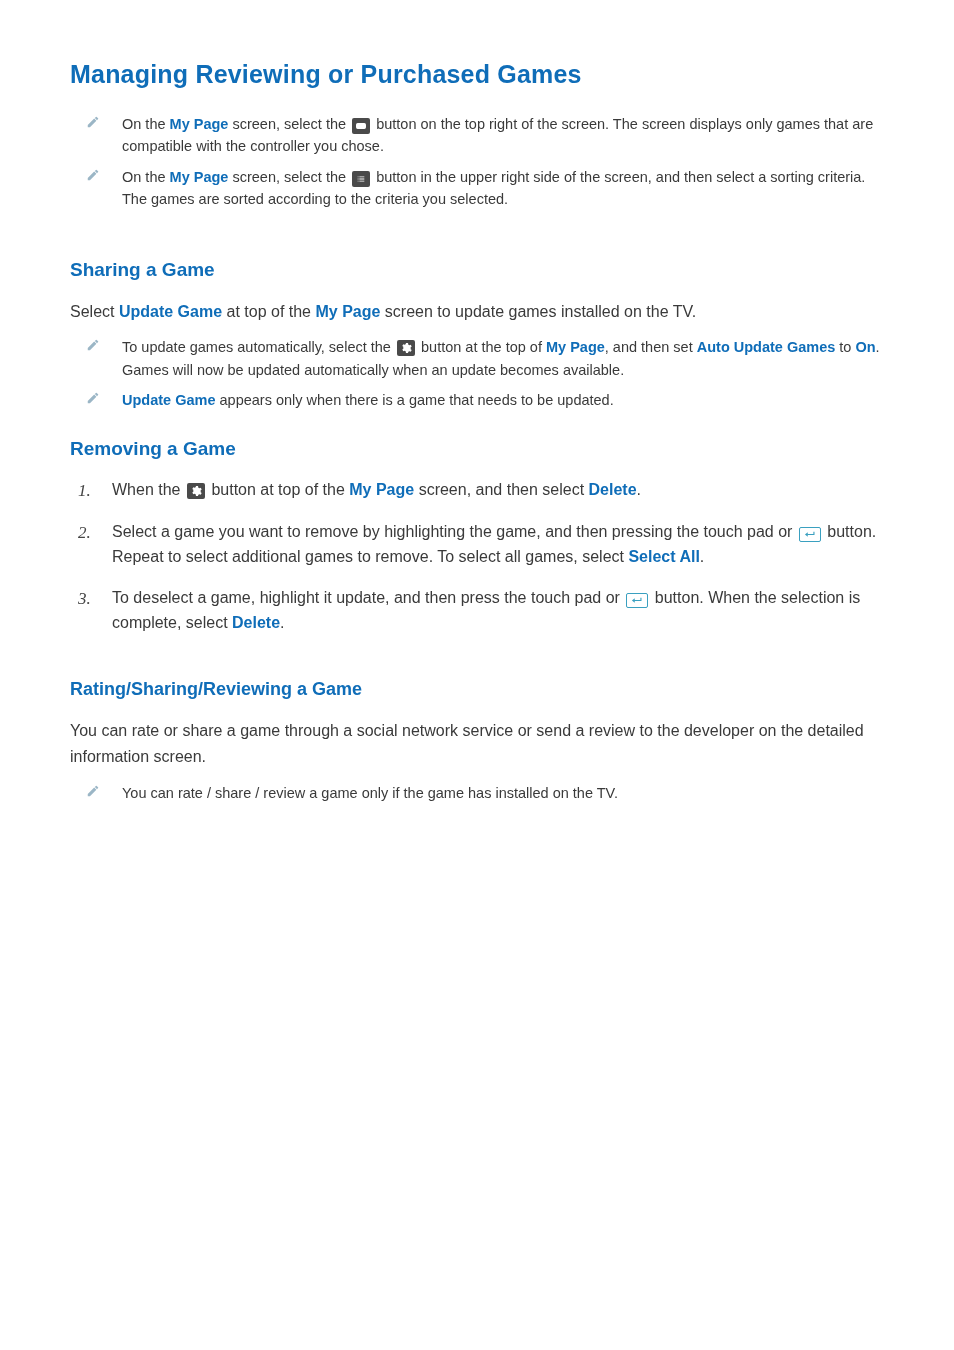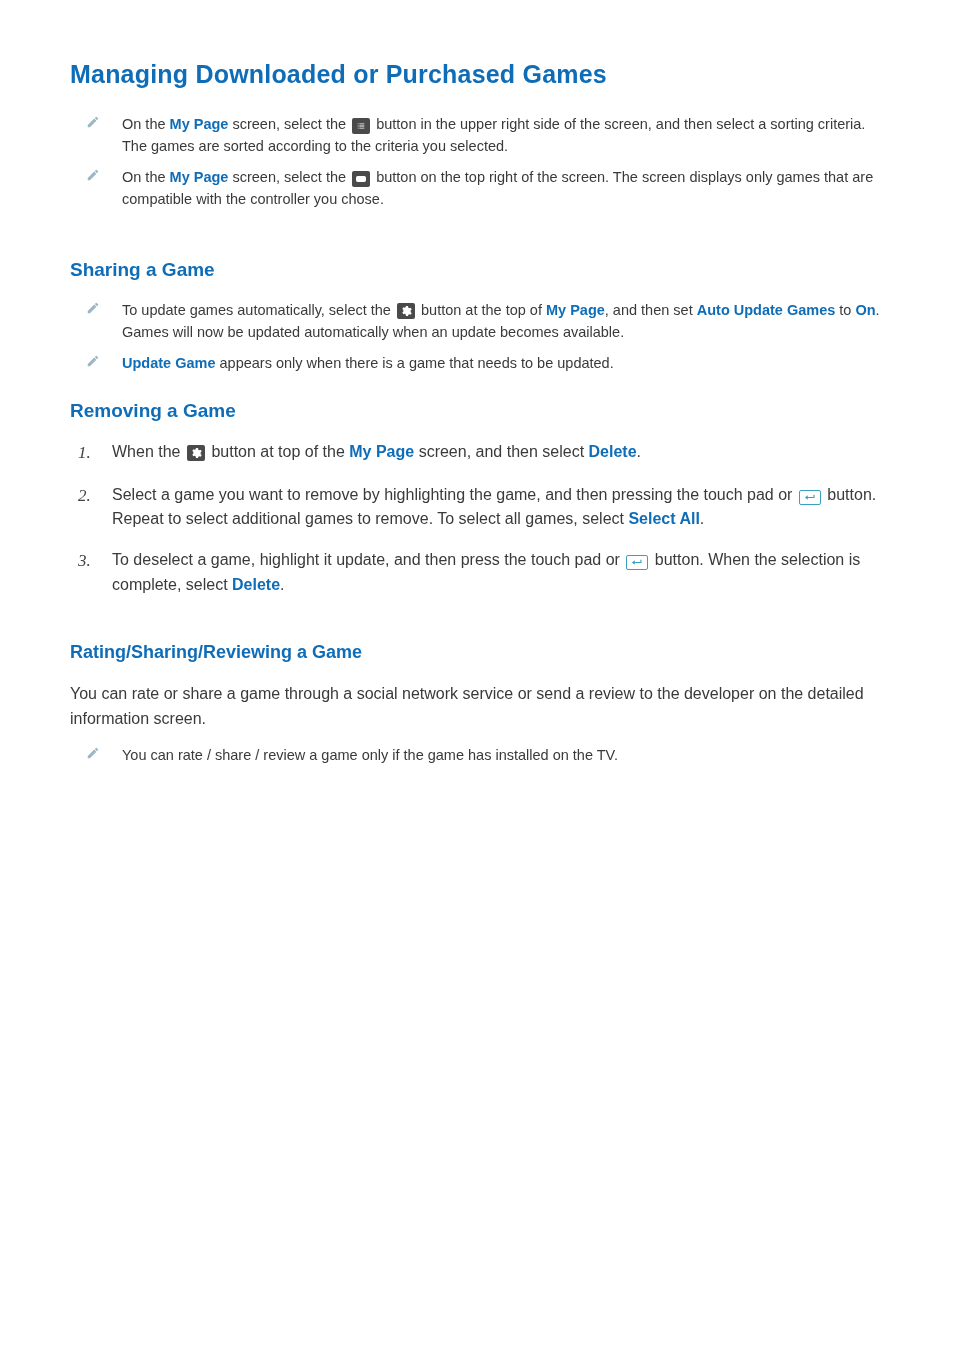--- a/index.html
+++ b/index.html
@@ -22,55 +22,58 @@
   .btn-chip svg { display:block; }
   .btn-outline { display:inline-flex; align-items:center; justify-content:center; width:22px; height:15px; border:1.4px solid #3aa0c0; border-radius:2px; vertical-align:-2px; margin:0 2px; }
   .btn-outline svg { display:block; }
   svg.pencil { width: 14px; height: 14px; }
 </style>
 </head>
 <body>
 
 <div class="page">
 
-  <h1>Managing Downloaded or Purchased Games</h1>
+  <h1>Managing Reviewing or Purchased Games</h1>
 
+
+  <div class="pencil-row">
+    <div class="icon-col">
+      <svg class="pencil" viewBox="0 0 24 24">
+          <path fill="#9bb6c6" d="M3 17.25V21h3.75L17.81 9.94l-3.75-3.75L3 17.25zM20.71 7.04a1 1 0 0 0 0-1.41l-2.34-2.34a1 1 0 0 0-1.41 0l-1.83 1.83 3.75 3.75 1.83-1.83z"></path>
+        </svg>
+    </div>
+    <div class="text-col">
+      <span>On the </span><span class="link">My Page</span><span> screen, select the </span><span class="btn-chip">
+          <svg width="12" height="10" viewBox="0 0 24 24">
+            <path fill="#fff" d="M7 9h4v2H9v2H7v-2H5V9h2V7h2v2zm9-1a1.5 1.5 0 1 1 0 3 1.5 1.5 0 0 1 0-3zm3 3a1.5 1.5 0 1 1 0 3 1.5 1.5 0 0 1 0-3zM4 5h16a4 4 0 0 1 4 4v6a4 4 0 0 1-4 4H4a4 4 0 0 1-4-4V9a4 4 0 0 1 4-4z"></path>
+          </svg>
+        </span><span> button on the top right of the screen. The screen displays only games that are compatible with the controller you chose.</span>
+    </div>
+  </div>
 
   <div class="pencil-row">
     <div class="icon-col">
       <svg class="pencil" viewBox="0 0 24 24">
           <path fill="#9bb6c6" d="M3 17.25V21h3.75L17.81 9.94l-3.75-3.75L3 17.25zM20.71 7.04a1 1 0 0 0 0-1.41l-2.34-2.34a1 1 0 0 0-1.41 0l-1.83 1.83 3.75 3.75 1.83-1.83z"></path>
         </svg>
     </div>
     <div class="text-col">
       <span>On the </span><span class="link">My Page</span><span> screen, select the </span><span class="btn-chip">
           <svg width="12" height="10" viewBox="0 0 24 24">
             <path fill="#fff" d="M4 6h2v2H4V6zm4 0h12v2H8V6zM4 11h2v2H4v-2zm4 0h12v2H8v-2zM4 16h2v2H4v-2zm4 0h12v2H8v-2z"></path>
           </svg>
         </span><span> button in the upper right side of the screen, and then select a sorting criteria. The games are sorted according to the criteria you selected.</span>
     </div>
   </div>
 
-  <div class="pencil-row">
-    <div class="icon-col">
-      <svg class="pencil" viewBox="0 0 24 24">
-          <path fill="#9bb6c6" d="M3 17.25V21h3.75L17.81 9.94l-3.75-3.75L3 17.25zM20.71 7.04a1 1 0 0 0 0-1.41l-2.34-2.34a1 1 0 0 0-1.41 0l-1.83 1.83 3.75 3.75 1.83-1.83z"></path>
-        </svg>
-    </div>
-    <div class="text-col">
-      <span>On the </span><span class="link">My Page</span><span> screen, select the </span><span class="btn-chip">
-          <svg width="12" height="10" viewBox="0 0 24 24">
-            <path fill="#fff" d="M7 9h4v2H9v2H7v-2H5V9h2V7h2v2zm9-1a1.5 1.5 0 1 1 0 3 1.5 1.5 0 0 1 0-3zm3 3a1.5 1.5 0 1 1 0 3 1.5 1.5 0 0 1 0-3zM4 5h16a4 4 0 0 1 4 4v6a4 4 0 0 1-4 4H4a4 4 0 0 1-4-4V9a4 4 0 0 1 4-4z"></path>
-          </svg>
-        </span><span> button on the top right of the screen. The screen displays only games that are compatible with the controller you chose.</span>
-    </div>
-  </div>
-
   <h2 class="first-sub">Sharing a Game</h2>
 
+  <p class="body">
+    <span>Select </span><span class="link">Update Game</span><span> at top of the </span><span class="link">My Page</span><span> screen to update games installed on the TV.</span>
+  </p>
 
   <div class="pencil-row">
     <div class="icon-col">
       <svg class="pencil" viewBox="0 0 24 24">
           <path fill="#9bb6c6" d="M3 17.25V21h3.75L17.81 9.94l-3.75-3.75L3 17.25zM20.71 7.04a1 1 0 0 0 0-1.41l-2.34-2.34a1 1 0 0 0-1.41 0l-1.83 1.83 3.75 3.75 1.83-1.83z"></path>
         </svg>
     </div>
     <div class="text-col">
       <span>To update games automatically, select the </span><span class="btn-chip">
           <svg width="12" height="12" viewBox="0 0 24 24">

